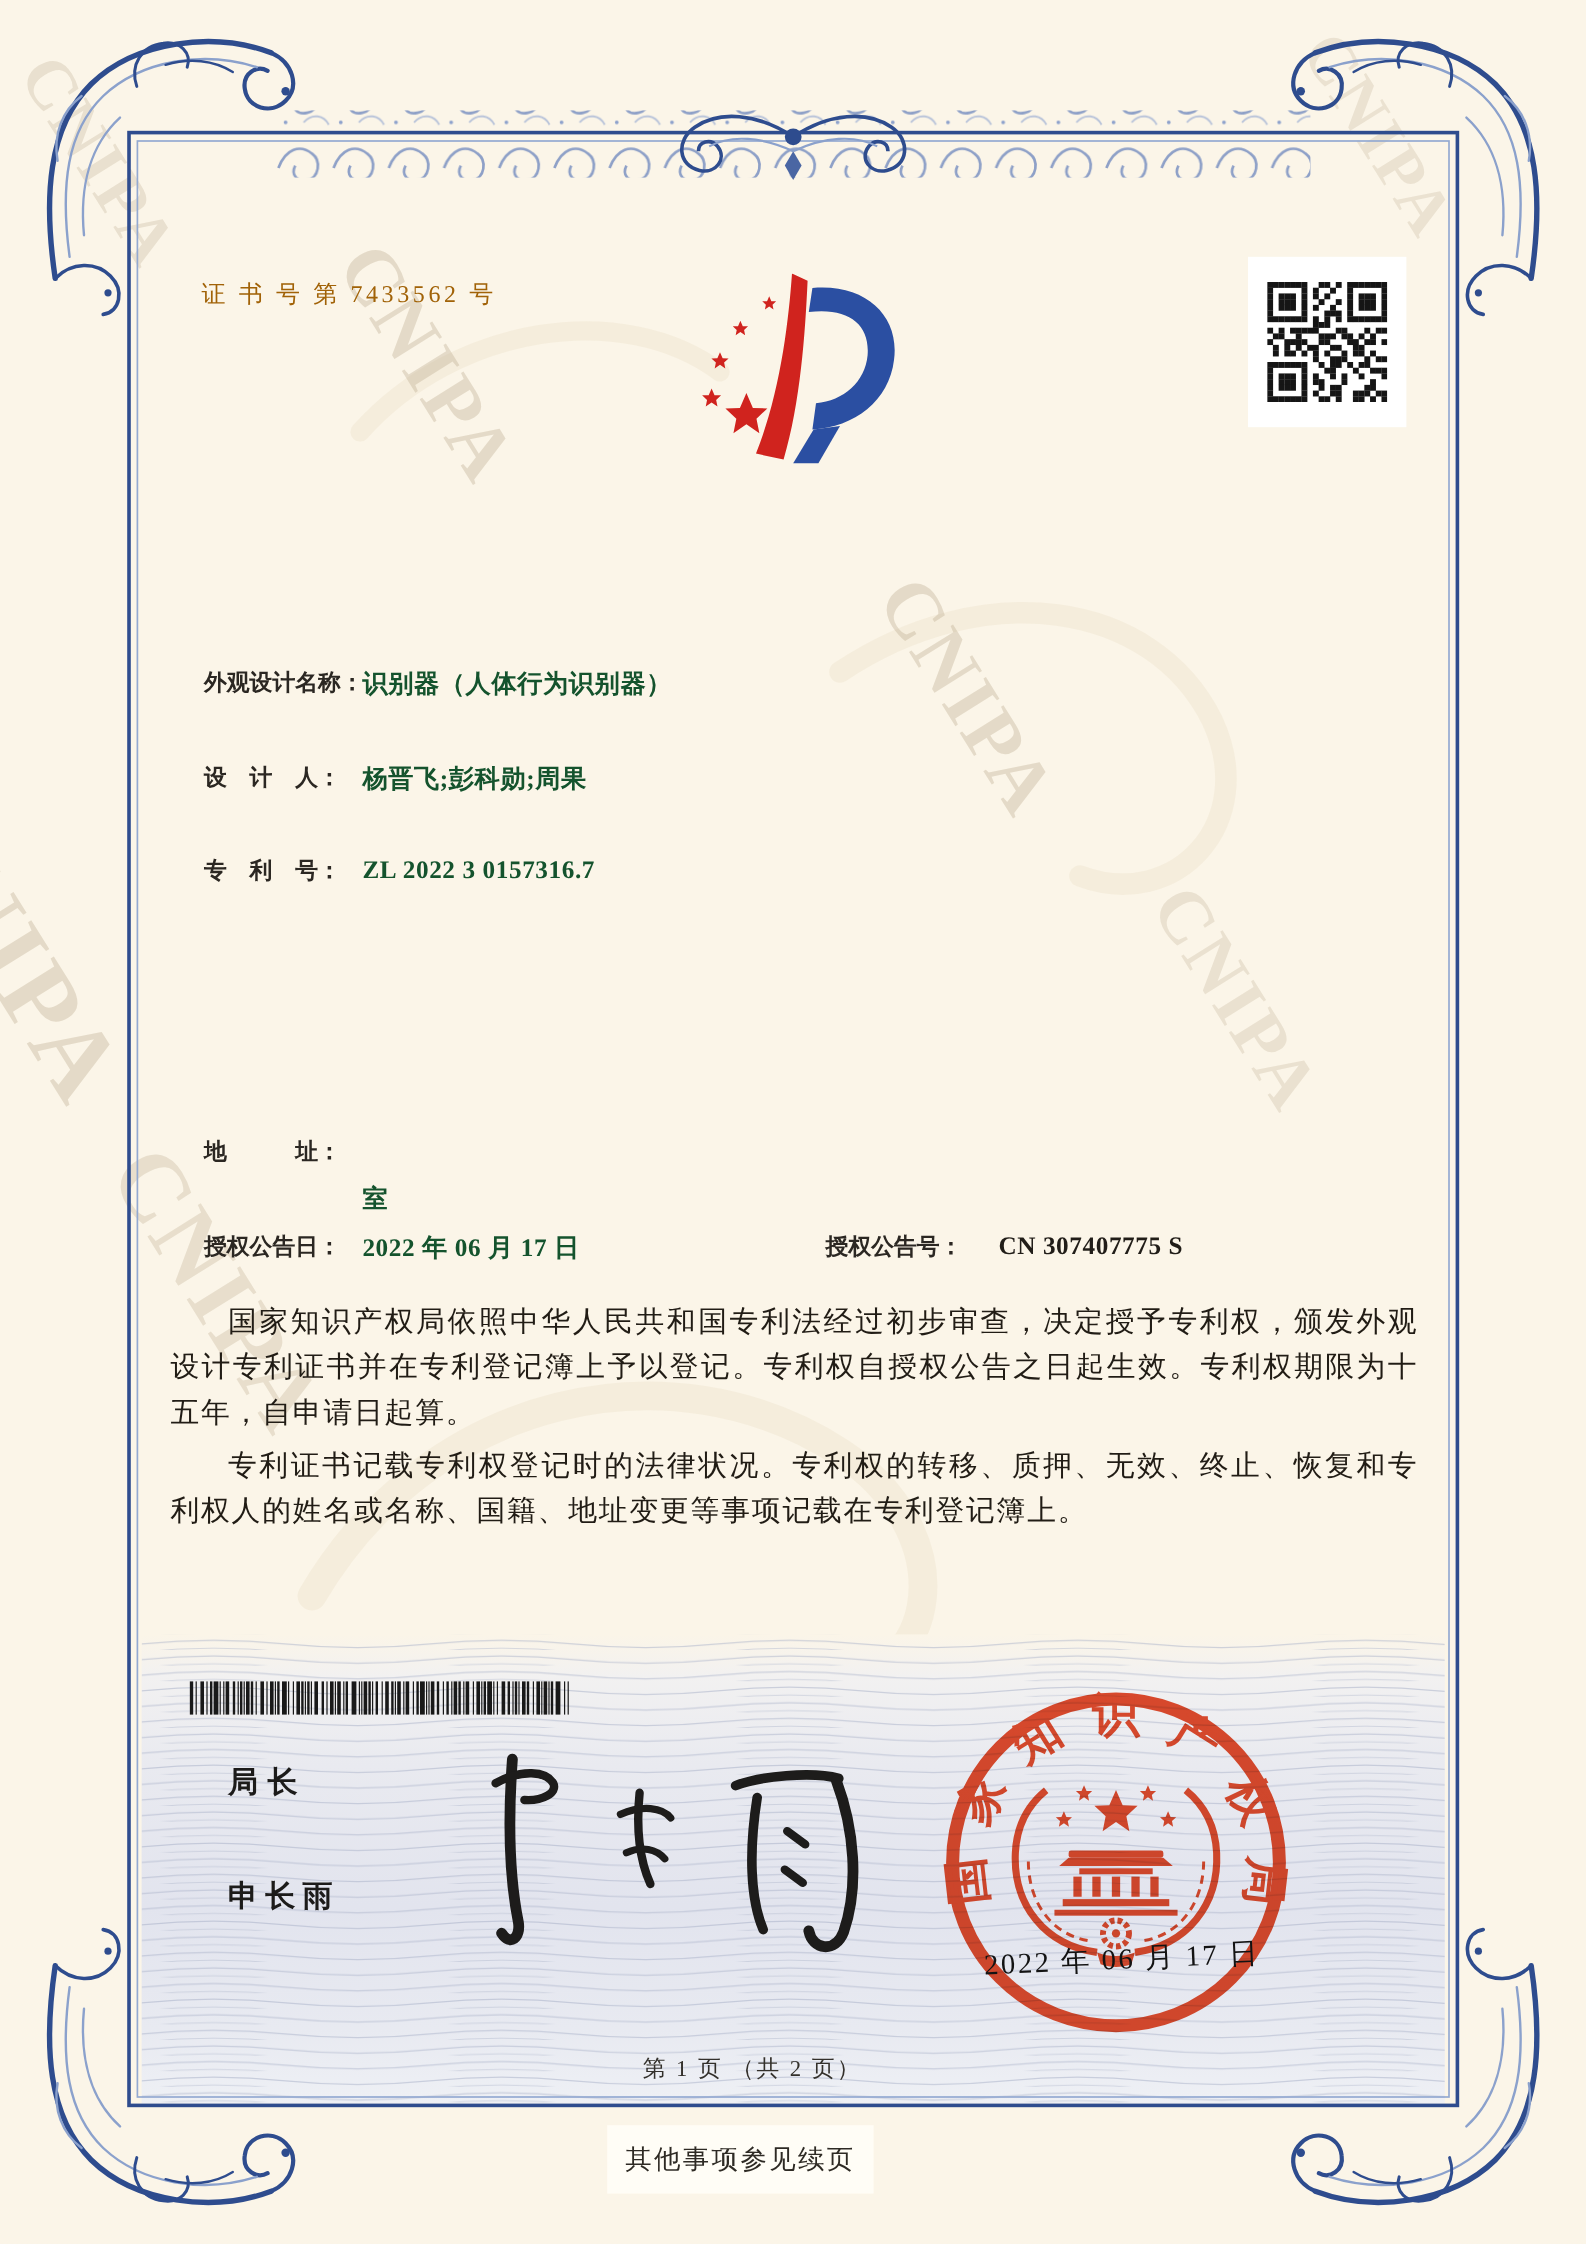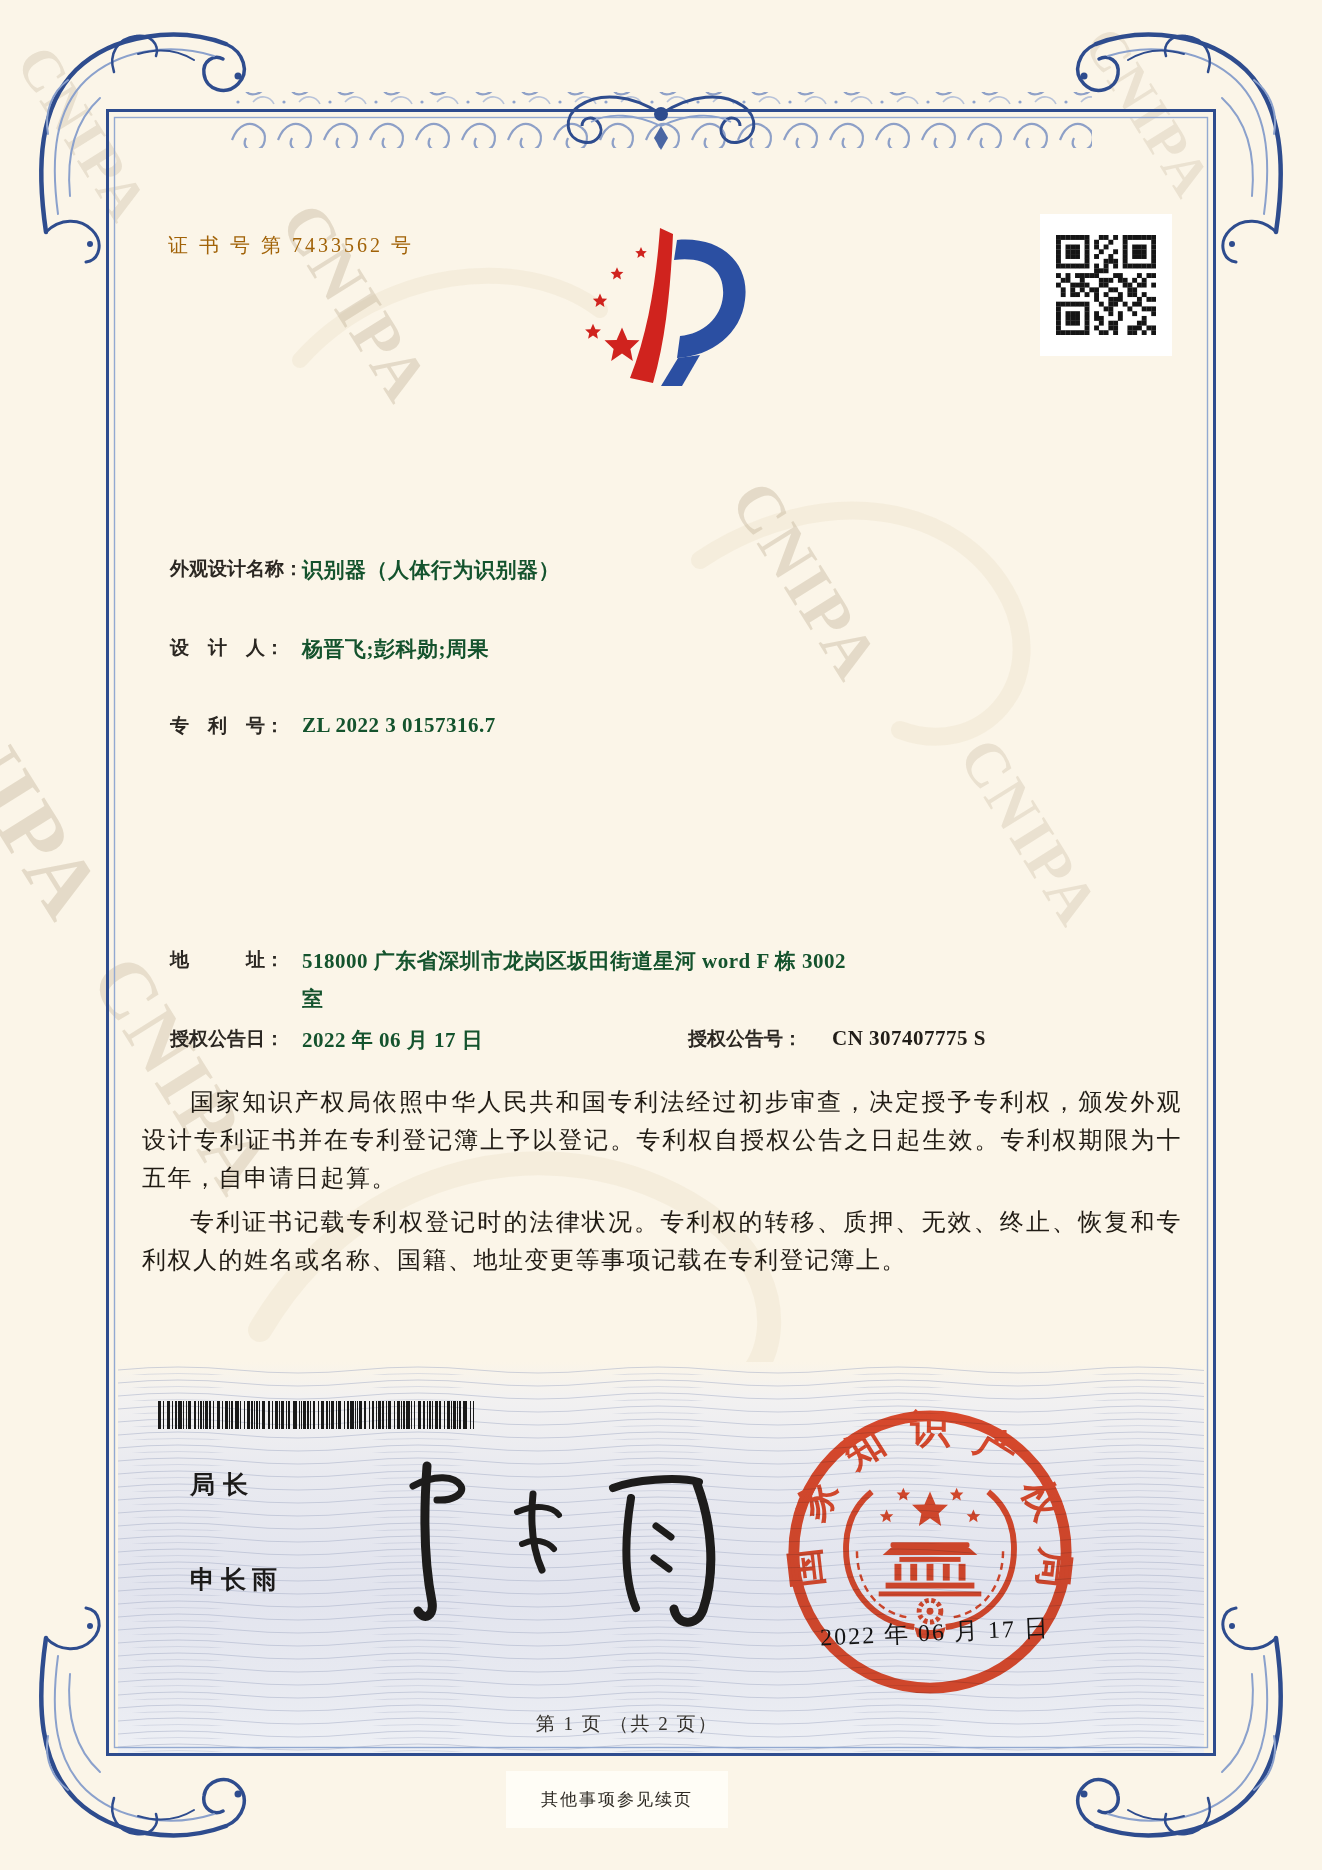--- a/index.html
+++ b/index.html
@@ -47,21 +47,21 @@
   .sig{left:375px;top:1452px;width:370px;height:185px;}
   
   .seal{left:782px;top:1404px;width:296px;height:296px;mix-blend-mode:multiply;opacity:0.94;}
   .sealdate{left:820px;top:1616px;width:250px;font-size:24px;letter-spacing:2px;color:#131313;
     transform:rotate(-2.5deg);white-space:nowrap;}
   
   .pageinfo{left:0;top:1711px;width:1254px;text-align:center;font-size:19px;
     letter-spacing:2px;color:#33302b;}
   .notestrip{left:506px;top:1771px;width:222px;height:57px;background:#fffdf6;
     display:flex;align-items:center;justify-content:center;}
-  .notestrip span{font-size:17px;letter-spacing:2px;color:#2e2a24;font-family:Liberation Serif, serif;}
+  .notestrip span{font-size:22px;letter-spacing:2px;color:#2e2a24;font-family:Liberation Serif, serif;}
   .frame,.curls{left:0;top:0;width:1322px;height:1870px;pointer-events:none;}
 </style>
 </head>
 <body>
 
 <div class="page">
 
   <svg class="abs curls" viewBox="0 0 1322 1870">
     <g fill="none" stroke="#d8c6a2" stroke-opacity="0.16" stroke-linecap="round">
       <path d="M260,1330 C360,1160 560,1120 700,1210 C800,1275 790,1400 680,1410" stroke-width="24"></path>
@@ -379,21 +379,20 @@
   <div class="frow" style="top:635px">
     <span class="flabel">设　计　人：</span>
     <span class="fvalue">杨晋飞;彭科勋;周果</span>
   </div>
   <div class="frow" style="top:713px">
     <span class="flabel">专　利　号：</span>
     <span class="fvalue">ZL 2022 3 0157316.7</span>
   </div>
   <div class="frow" style="top:947px">
     <span class="flabel">地　　　址：</span>
-    <span class="fvalue">518000 广东省深圳市龙岗区坂田街道星河 word F 栋 3002</span>
     <span class="fvalue" style="top:38px">室</span>
   </div>
   <div class="frow" style="top:1026px">
     <span class="flabel">授权公告日：</span>
     <span class="fvalue">2022 年 06 月 17 日</span>
     <span class="flabel2">授权公告号：</span>
     <span class="fvalue2">CN 307407775 S</span>
   </div>
 
   <div class="abs bodytext">

